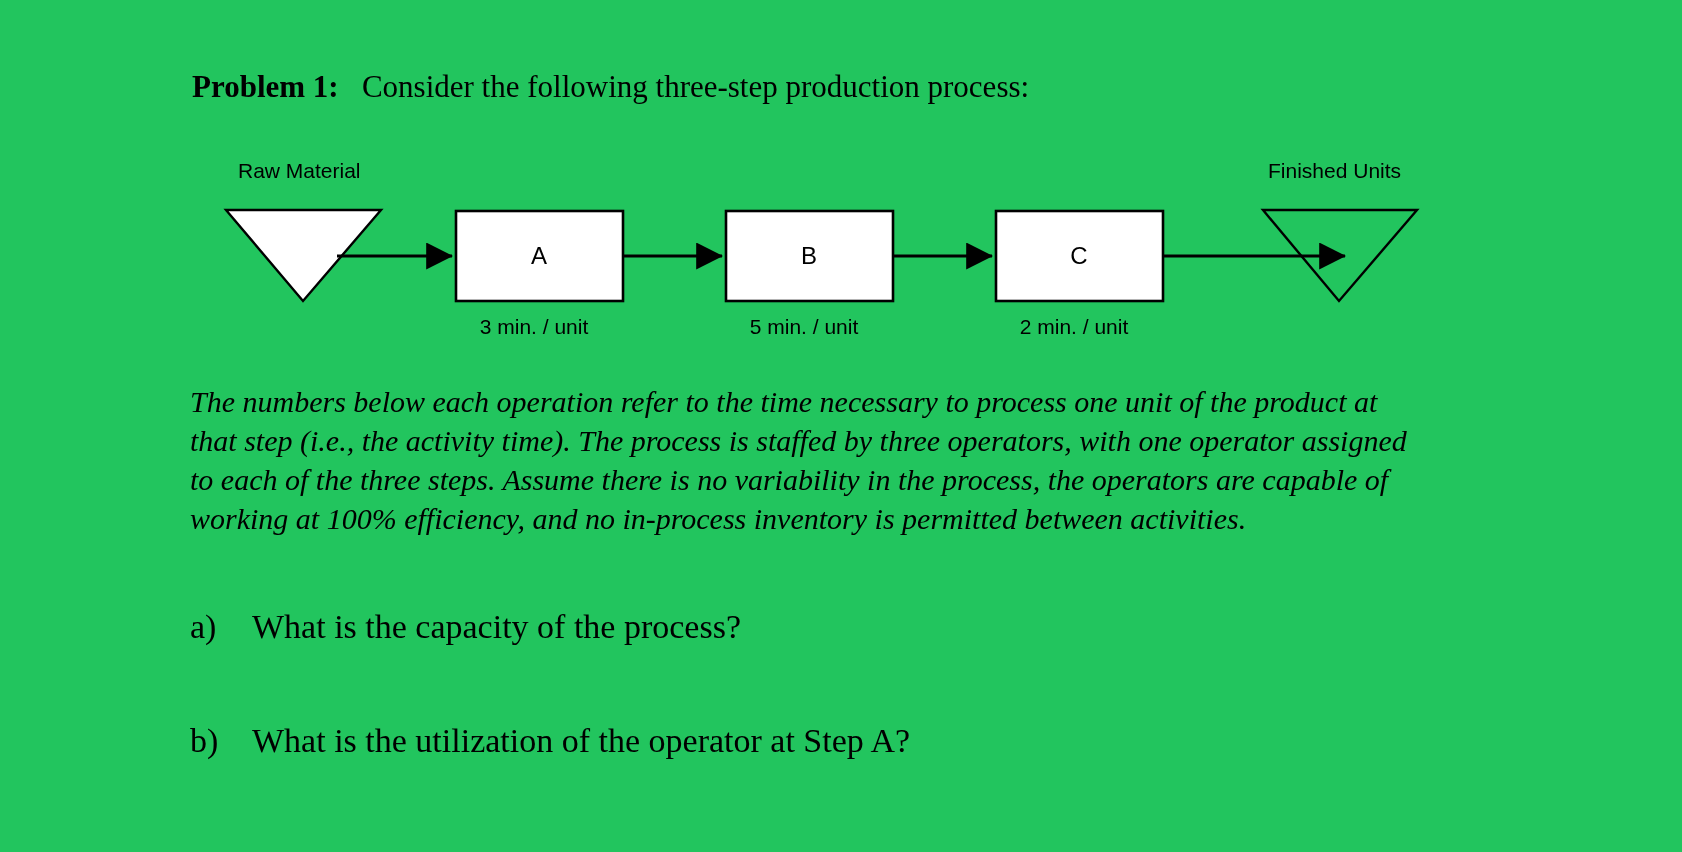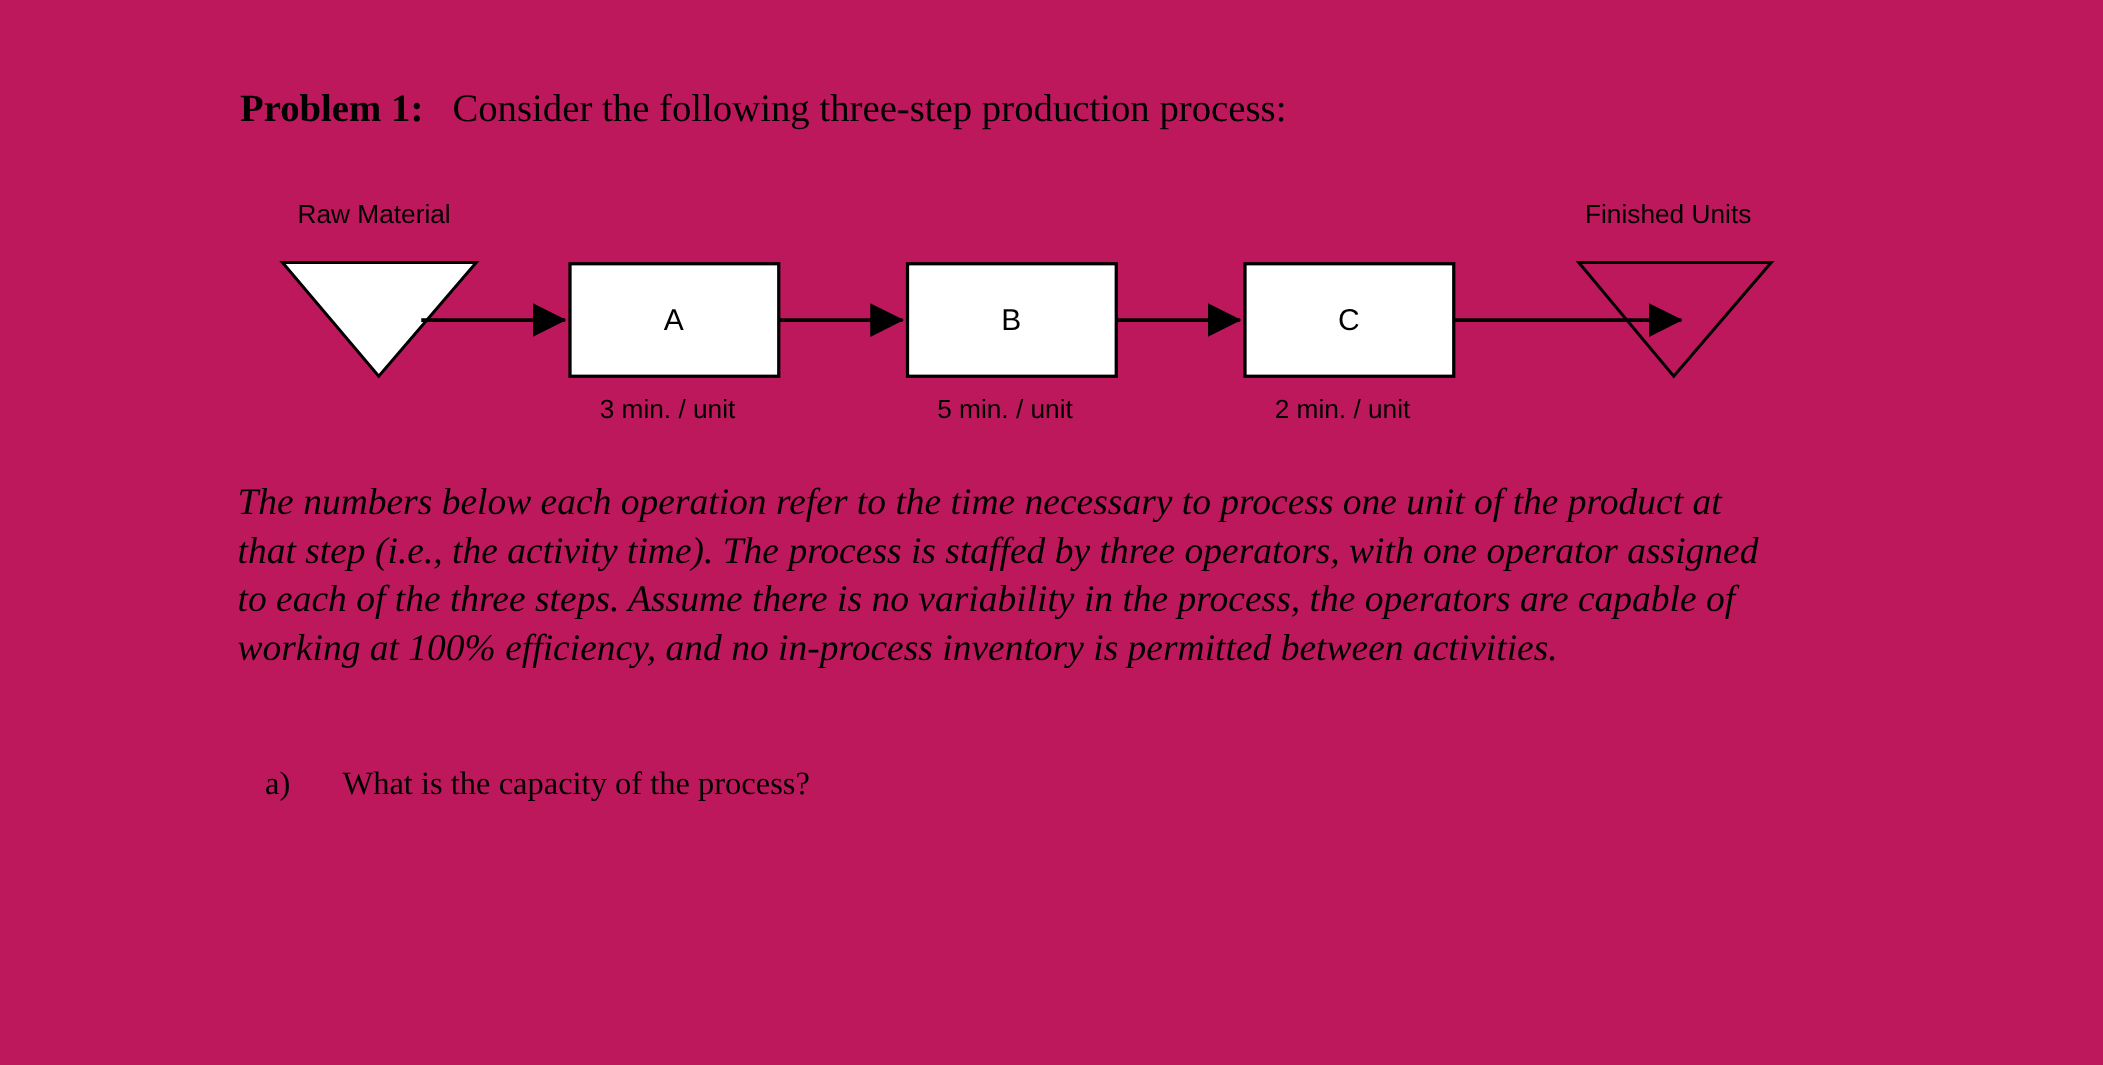--- a/index.html
+++ b/index.html
@@ -14,21 +14,21 @@
     font-family: "Liberation Serif", "DejaVu Serif", serif;
     color: #000000;
     position: relative;
   }
 
   #page {
     position: absolute;
     left: 0; top: 0;
     width: 1682px;
     height: 852px;
-    background: #be185d;
+    background: #22c55e;
   }
 
   
   .title-row {
     position: absolute;
     left: 192px;
     top: 68px;
     white-space: nowrap;
     font-size: 31px;
     line-height: 38px;
@@ -76,24 +76,23 @@
     font-size: 30px;
     line-height: 39px;
     white-space: pre-line;
     font-style: italic;
   }
 
   
   .question {
     position: absolute;
     left: 190px;
-    font-size: 26px;
+    font-size: 34px;
     line-height: 38px;
     white-space: nowrap;
-    margin-left: 22px;
   }
   .question .marker {
     display: inline-block;
     width: 62px;
   }
   #question-a { top: 608px; }
   #question-b { top: 722px; }
 </style>
 </head>
 <body>
@@ -142,14 +141,17 @@
       <polygon points="1263,70 1417,70 1339,161" fill="none" stroke="#000000" stroke-width="2.4"></polygon>
     </svg>
   </div>
 
   <div class="para">The numbers below each operation refer to the time necessary to process one unit of the product at that step (i.e., the activity time). The process is staffed by three operators, with one operator assigned to each of the three steps.  Assume there is no variability in the process, the operators are capable of working at 100% efficiency, and no in-process inventory is permitted between activities.</div>
 
   <div class="question" id="question-a">
     <span class="marker">a)</span><span>What is the capacity of the process?</span>
   </div>
 
+  <div class="question" id="question-b">
+    <span class="marker">b)</span><span>What is the utilization of the operator at Step A?</span>
+  </div>
 
 </div>
 
 </body></html>

